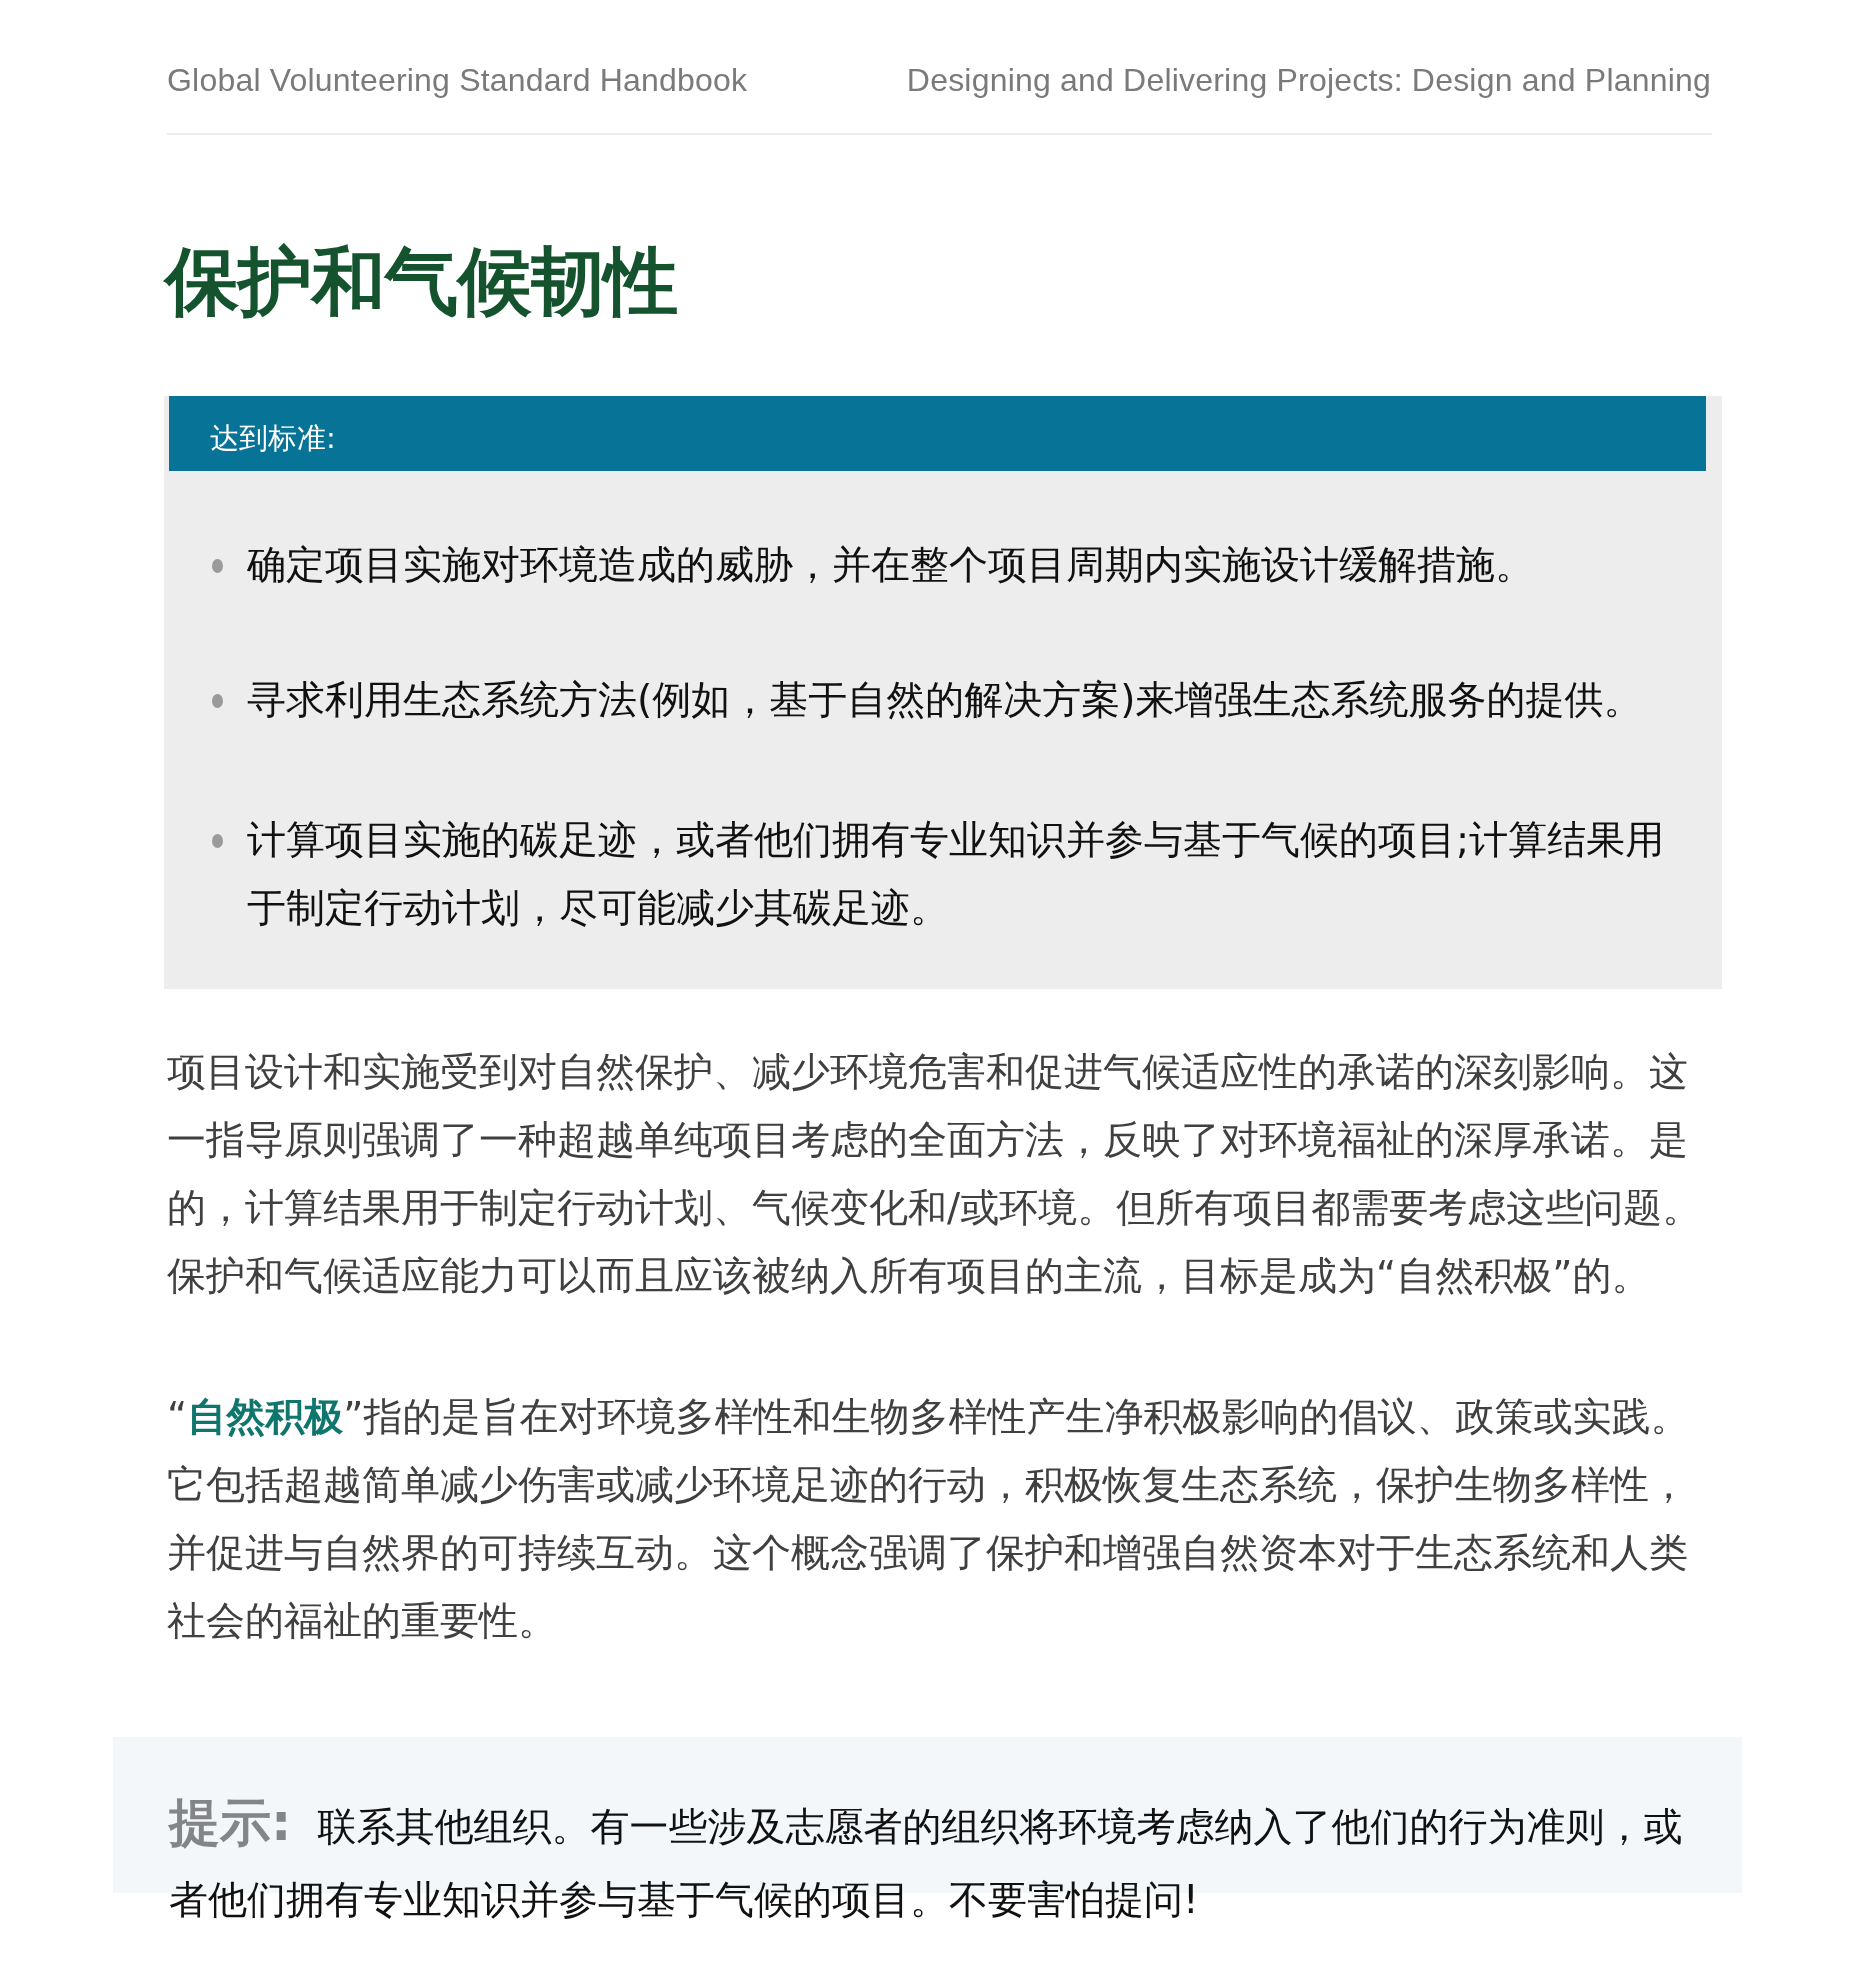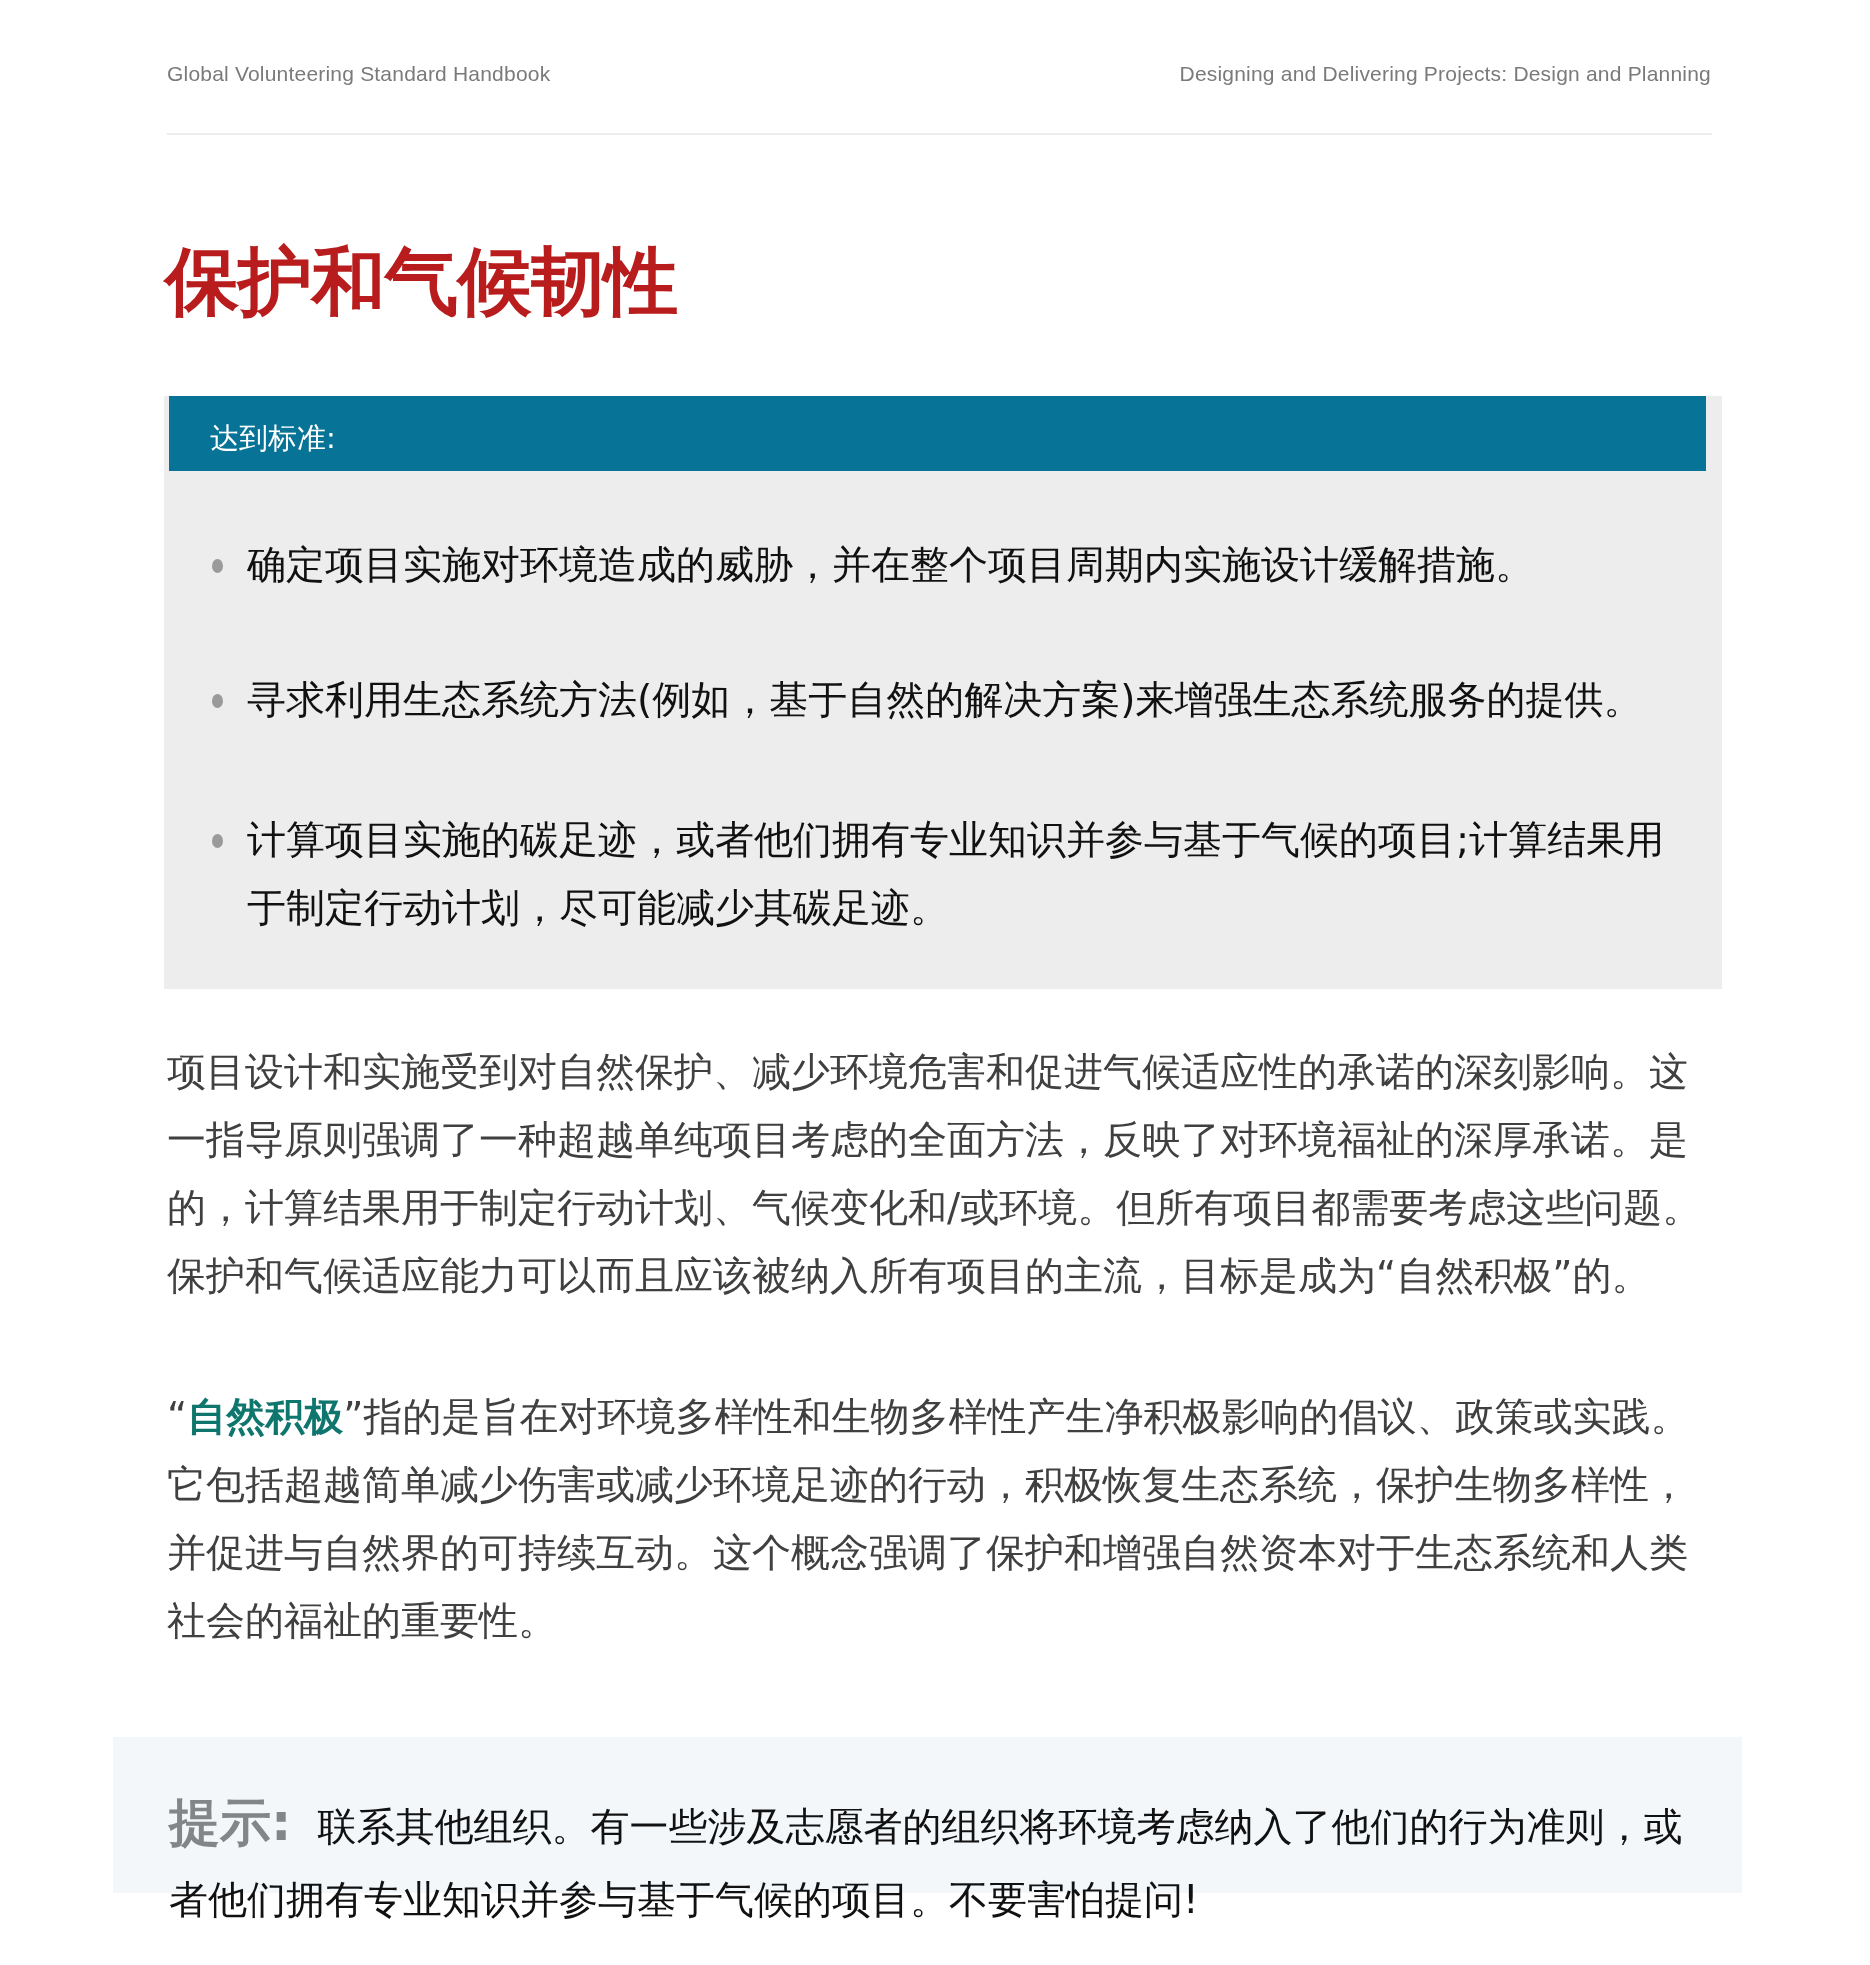--- a/index.html
+++ b/index.html
@@ -1,23 +1,23 @@
 <!DOCTYPE html>
 <html style="font-size:6.3px"><head>
 <meta charset="utf-8">
 <style>
   html, body { margin: 0; padding: 0; background: #ffffff; }
   body { width: 1870px; height: 2647px; position: relative; overflow: hidden;
          font-family: "DejaVu Sans", "Liberation Sans", sans-serif; }
   .abs { position: absolute; }
-  .hdr { top: 62px; font-size: 21px; color: #7a7a7a; font-family: "Liberation Sans", "DejaVu Sans", sans-serif; letter-spacing: 0.2px; }
+  .hdr { top: 62px; font-size: 32px; color: #7a7a7a; font-family: "Liberation Sans", "DejaVu Sans", sans-serif; letter-spacing: 0.2px; }
   .hdr-left { left: 167px; }
   .hdr-right { right: 159px; text-align: right; }
   .hdr-rule { left: 167px; top: 133px; width: 1545px; height: 2px; background: #ececec; }
-  .title { left: 165px; top: 244px; font-size: 74px; font-weight: bold; color: #b91c1c; letter-spacing: -0.8px; line-height: 1; }
+  .title { left: 165px; top: 244px; font-size: 74px; font-weight: bold; color: #14532d; letter-spacing: -0.8px; line-height: 1; }
   .std-box { left: 164px; top: 396px; width: 1558px; height: 593px; background: #ededed; }
   .std-bar { left: 169px; top: 396px; width: 1537px; height: 75px; background: #077396; }
   .std-heading { left: 210px; top: 424px; font-size: 29px; color: #ffffff; line-height: 1; }
   .bullet { position: absolute; left: 212px; width: 1462px; font-size: 39px; color: #111111; line-height: 68px; }
   .bullet .dot { position: absolute; left: 0; top: 28px; width: 11px; height: 14px; border-radius: 50%; background: #9a9a9a; }
   .bullet .txt { display: block; margin-left: 35px; }
   .para { position: absolute; left: 167px; width: 1549px; font-size: 39px; color: #404040; line-height: 68px; }
   .para b { color: #0f766e; }
   .tip-box { left: 113px; top: 1737px; width: 1629px; height: 156px; background: #f3f7fa; }
   .tip-text { position: absolute; left: 169px; top: 1786px; width: 1533px; font-size: 39px; color: #111111; line-height: 73px; }

